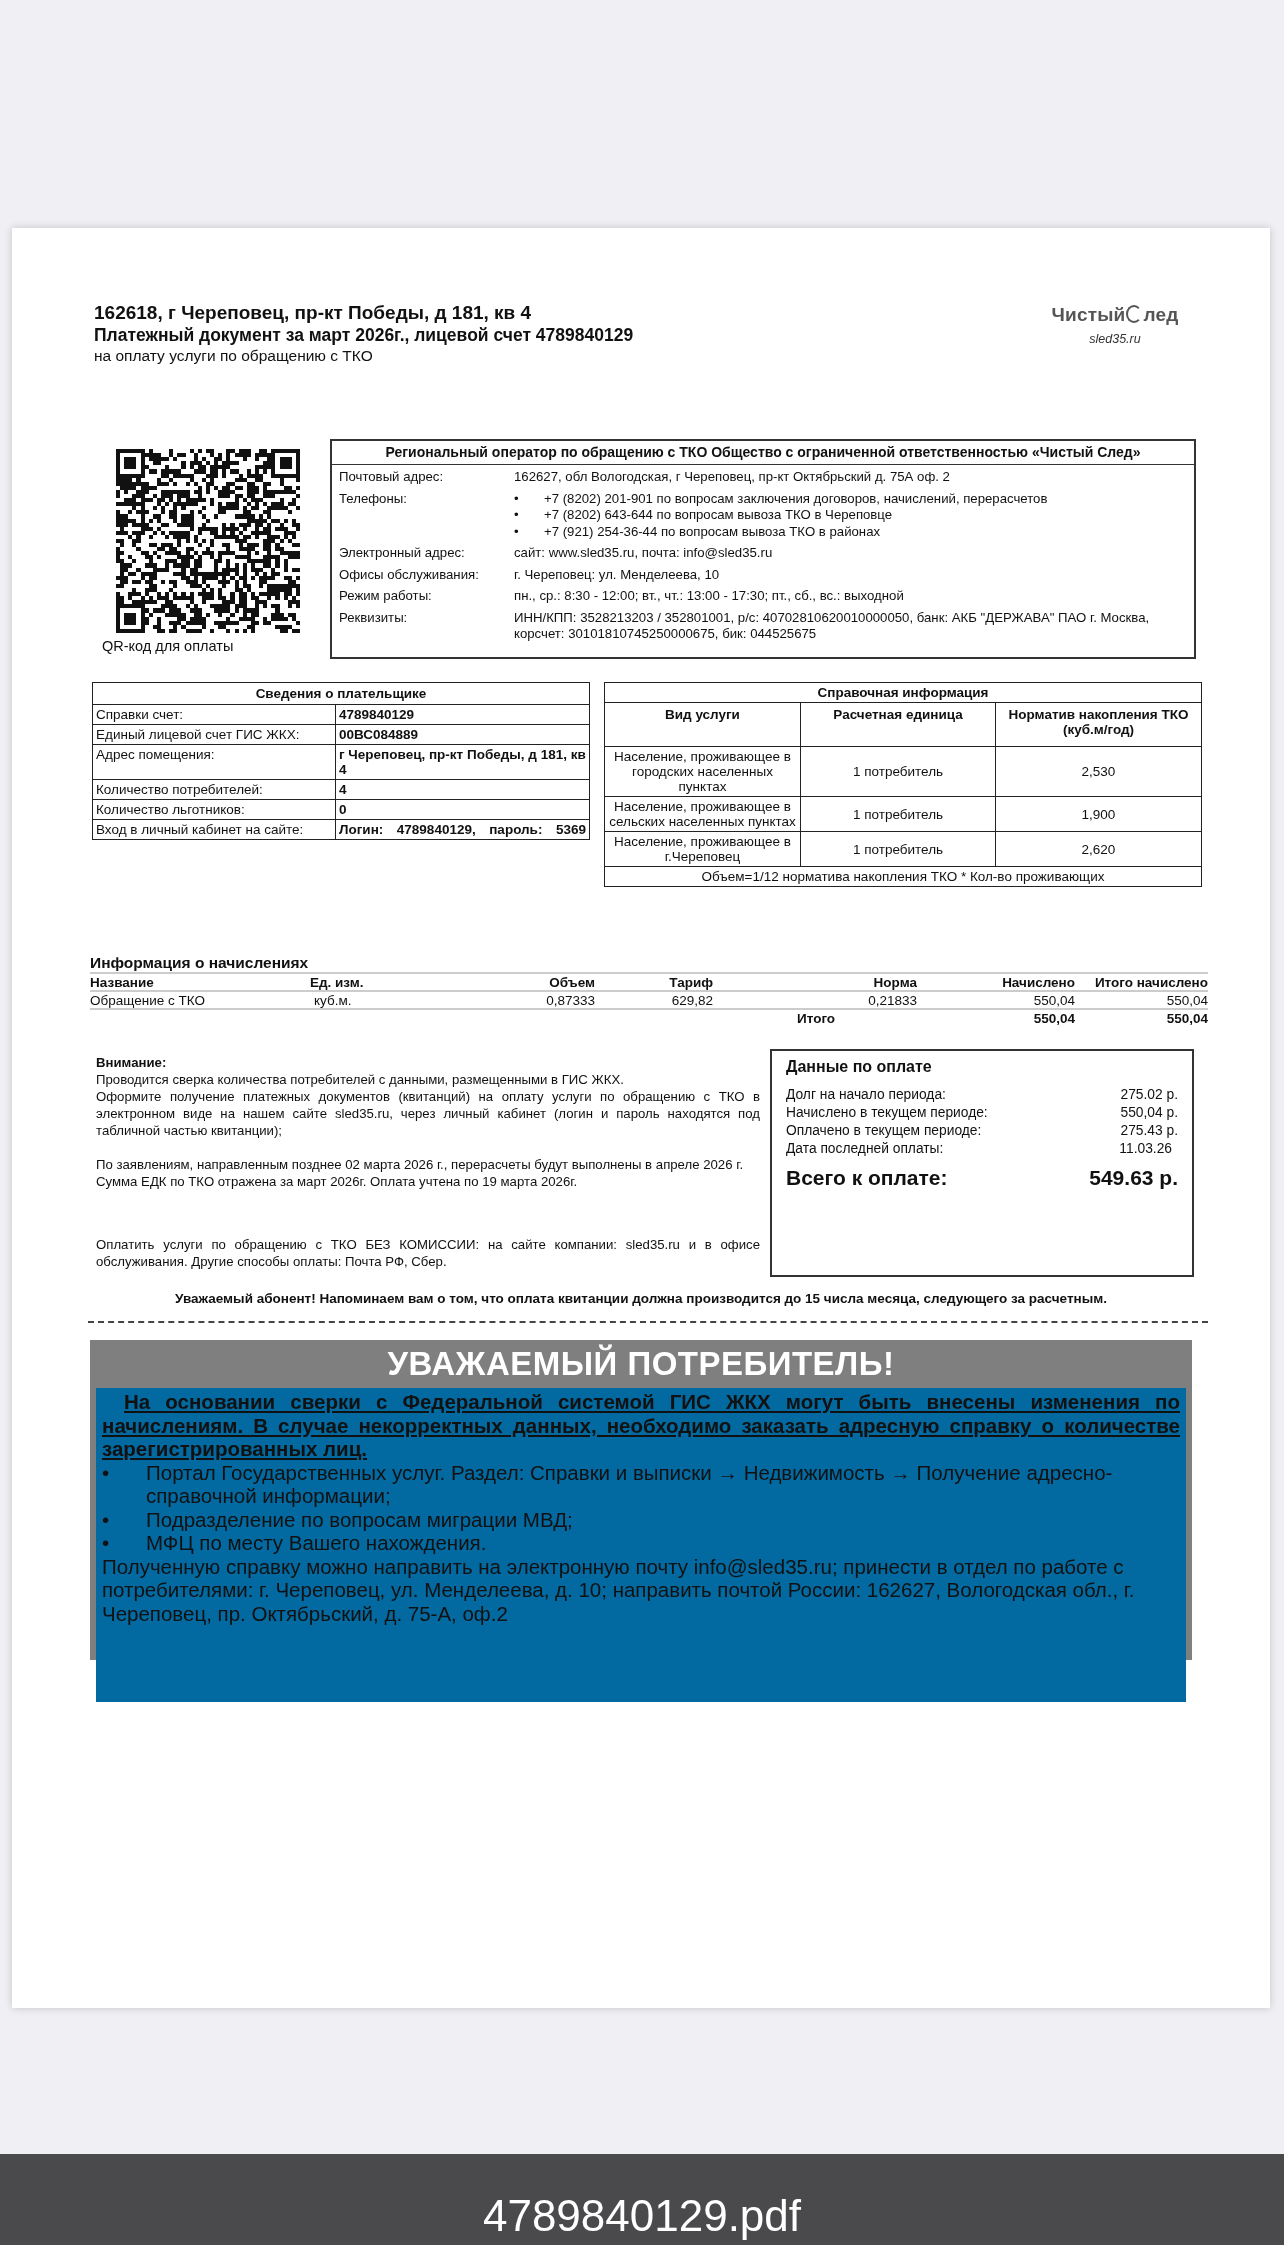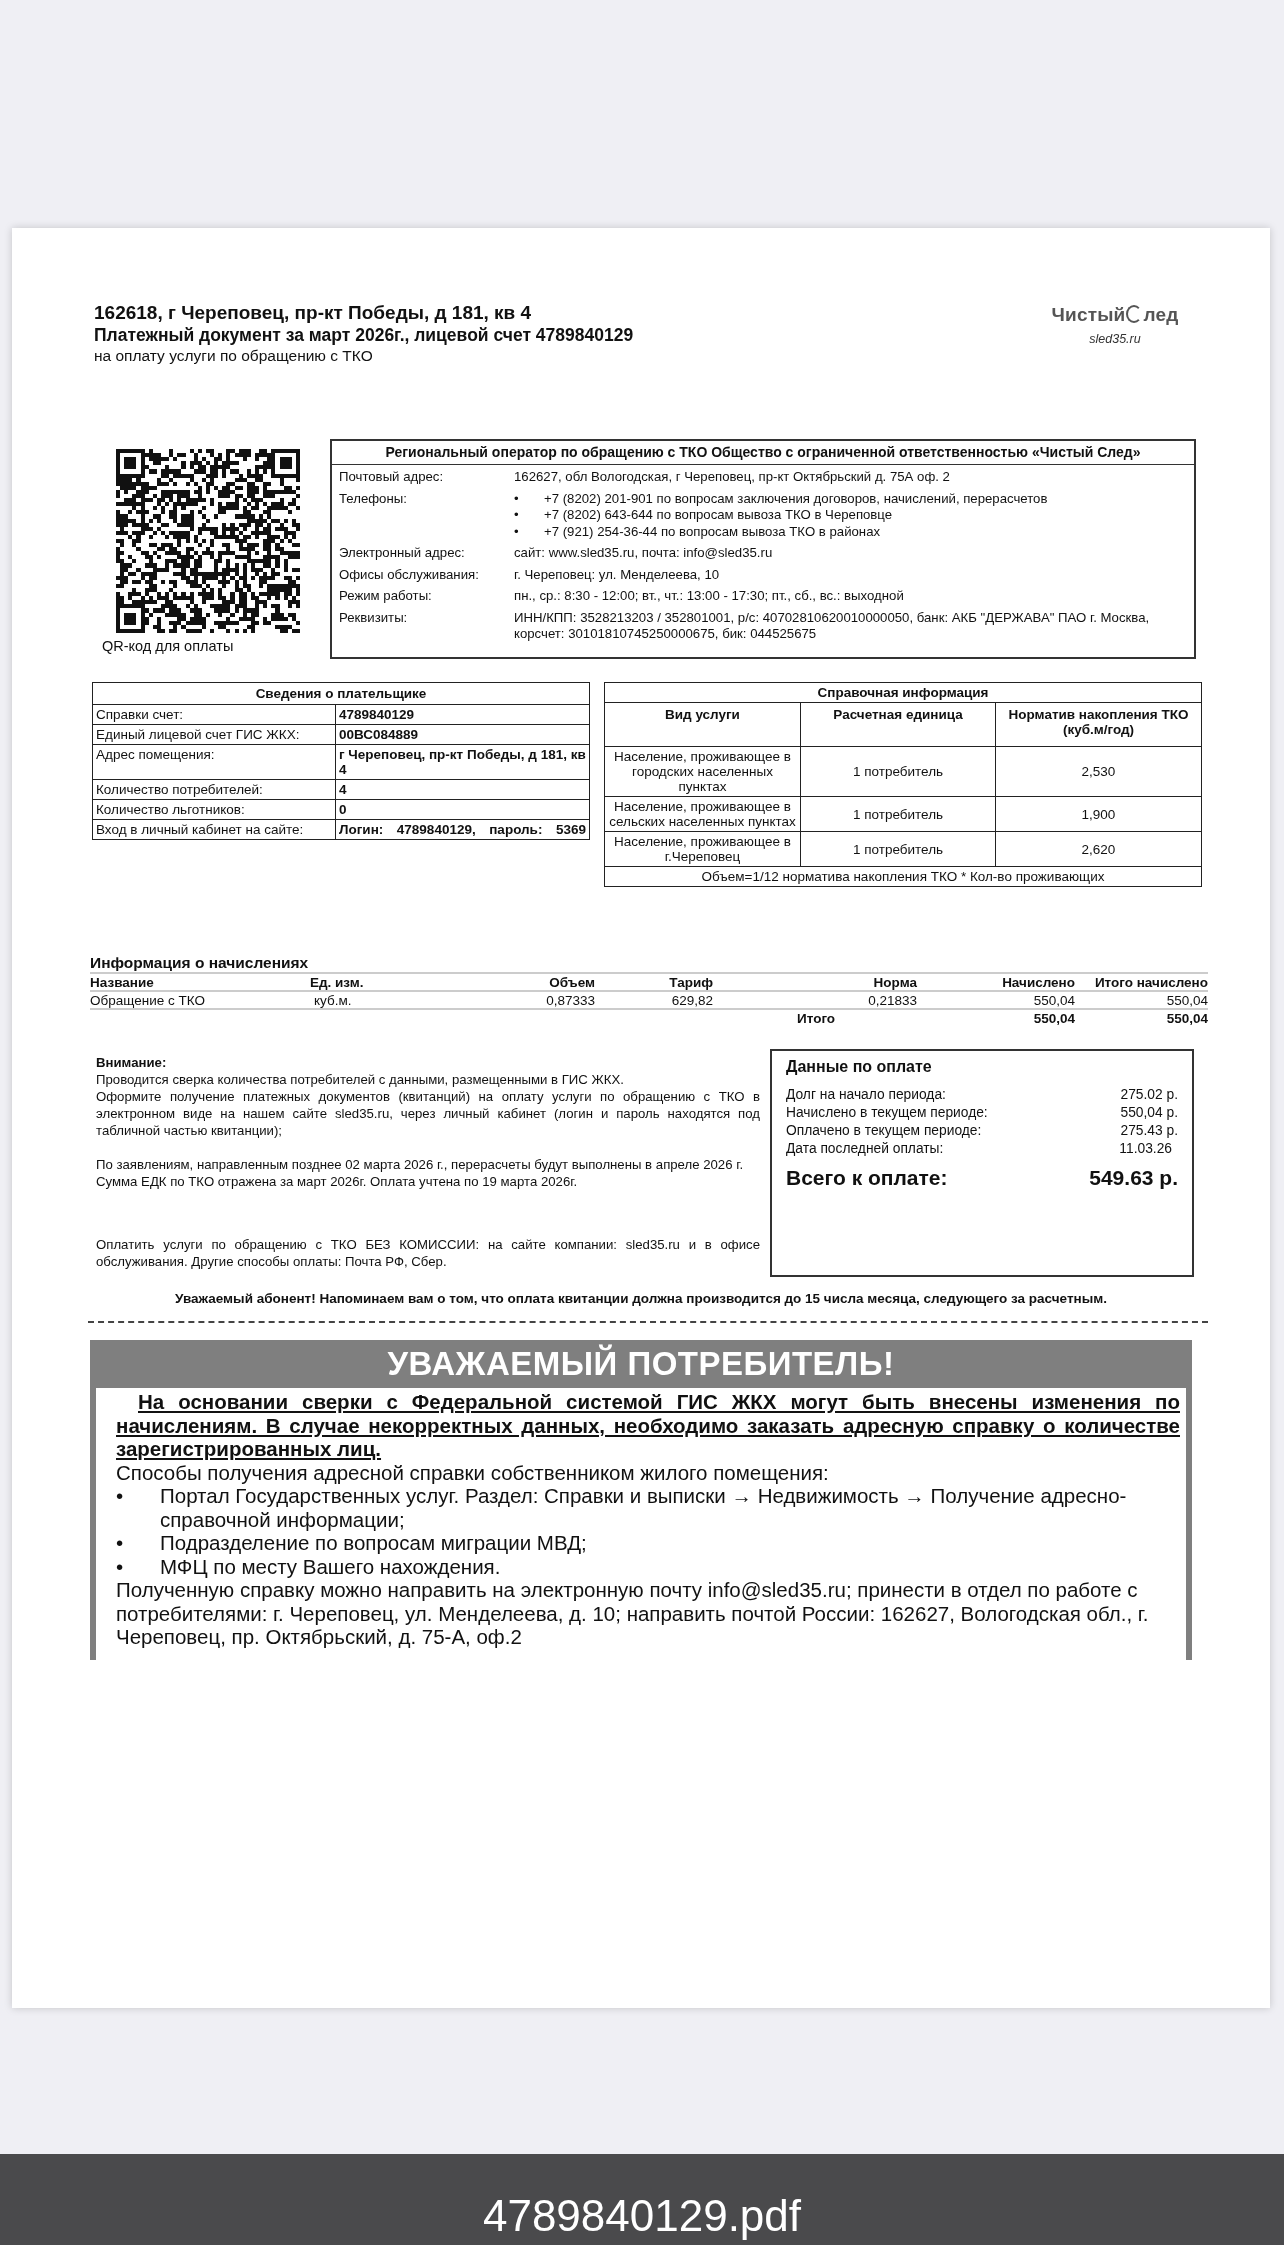--- a/index.html
+++ b/index.html
@@ -82,21 +82,21 @@
   .pay h3 { font-size: 16px; font-weight: bold; margin-bottom: 10px; }
   .pay-row { display: flex; justify-content: space-between; line-height: 18px; }
   .pay-total { display: flex; justify-content: space-between; font-size: 21px; font-weight: bold; margin-top: 8px; }
 
   .reminder { left: 0; top: 1063px; width: 1258px; text-align: center; font-size: 13.5px; font-weight: bold; }
   .cut { left: 76px; top: 1093px; width: 1120px; border-top: 2px dashed #444; }
 
   
   .notice { left: 78px; top: 1112px; width: 1102px; height: 320px; background: #7f7f7f; padding: 4px 6px 6px 6px; }
   .notice-title { height: 40px; color: #fff; font-size: 33px; font-weight: bold; text-align: center; line-height: 40px; letter-spacing: 0.5px; }
-  .notice-body { background: #ffffff; height: 314px; margin-top: 4px; padding: 2px 6px 0 20px; font-size: 20.5px; line-height: 23.5px; color: #111; }
+  .notice-body { background: #0369a1; height: 314px; margin-top: 4px; padding: 2px 6px 0 6px; font-size: 20.5px; line-height: 23.5px; color: #111; }
   .notice-lead { font-weight: bold; text-decoration: underline; text-align: justify; text-indent: 22px; }
   .notice-body ul { list-style: none; }
   .notice-body li { position: relative; padding-left: 44px; }
   .notice-body li::before { content: "•"; position: absolute; left: 0; }
 
   
   .bottom { position: absolute; left: 0; top: 2154px; width: 1284px; height: 91px; background: #4a4a4c; color: #fff; text-align: center; font-size: 44px; line-height: 1; padding-top: 40px; }
 </style>
 </head>
 <body>
@@ -291,21 +291,20 @@
       </div>
   </div>
 
   <div class="abs reminder">Уважаемый абонент! Напоминаем вам о том, что оплата квитанции должна производится до 15 числа месяца, следующего за расчетным.</div>
   <div class="abs cut"></div>
 
   <div class="abs notice">
     <div class="notice-title">УВАЖАЕМЫЙ ПОТРЕБИТЕЛЬ!</div>
     <div class="notice-body">
       <p class="notice-lead">На основании сверки с Федеральной системой ГИС ЖКХ могут быть внесены изменения по начислениям. В случае некорректных данных, необходимо заказать адресную справку о количестве зарегистрированных лиц.</p>
-      <p>Способы получения адресной справки собственником жилого помещения:</p>
       <ul>
         <li>Портал Государственных услуг. Раздел: Справки и выписки → Недвижимость → Получение адресно-справочной информации;</li>
         <li>Подразделение по вопросам миграции МВД;</li>
         <li>МФЦ по месту Вашего нахождения.</li>
       </ul>
       <p>Полученную справку можно направить на электронную почту info@sled35.ru; принести в отдел по работе с потребителями: г. Череповец, ул. Менделеева, д. 10; направить почтой России: 162627, Вологодская обл., г. Череповец, пр. Октябрьский, д. 75-А, оф.2</p>
     </div>
   </div>
 </div>
 

